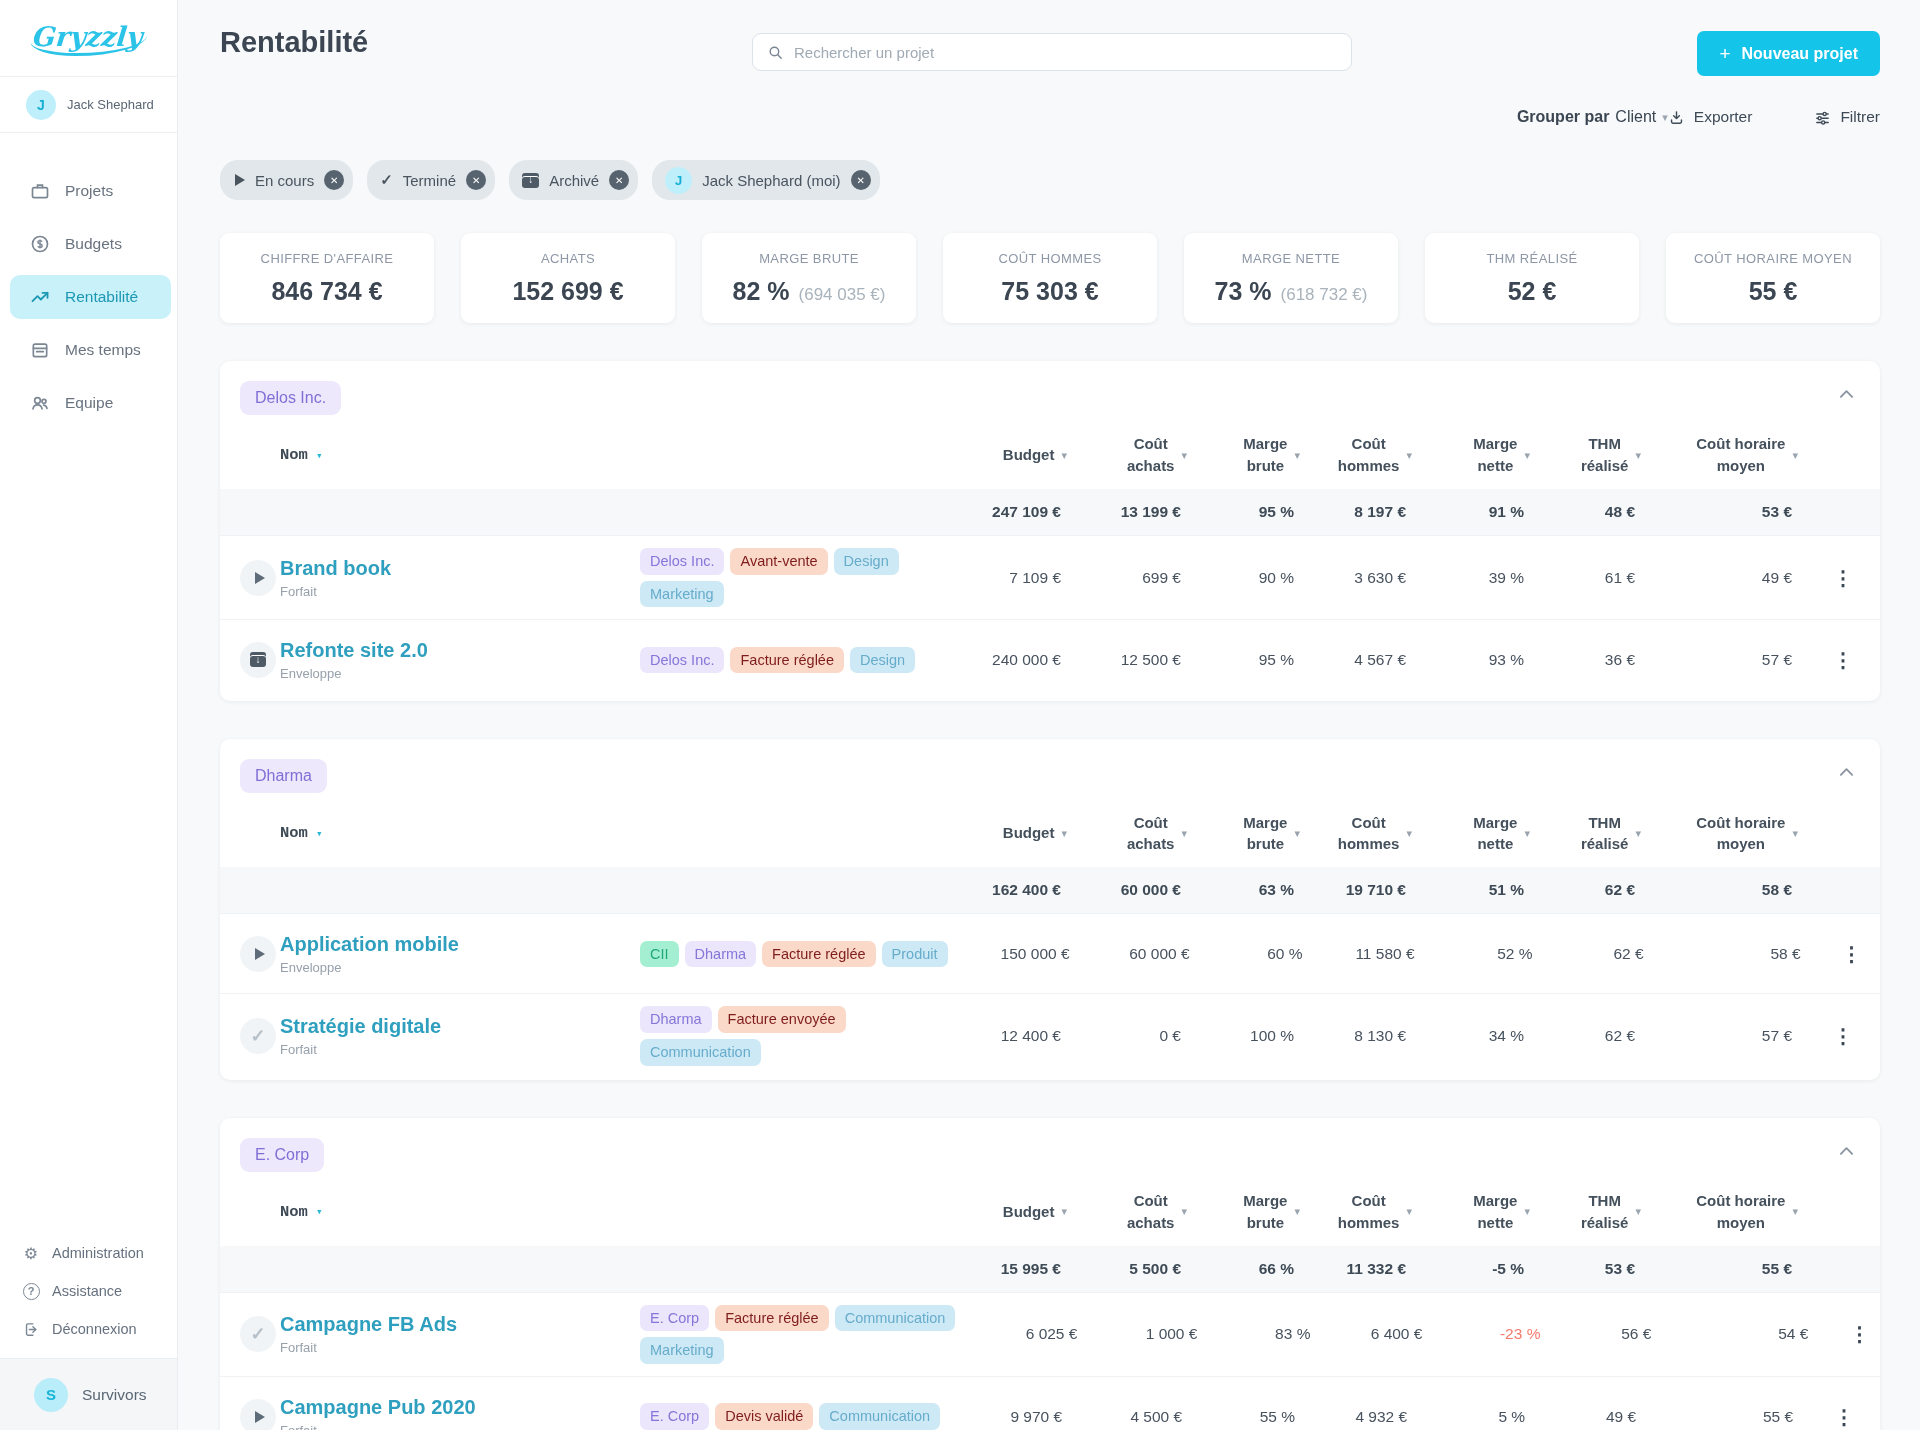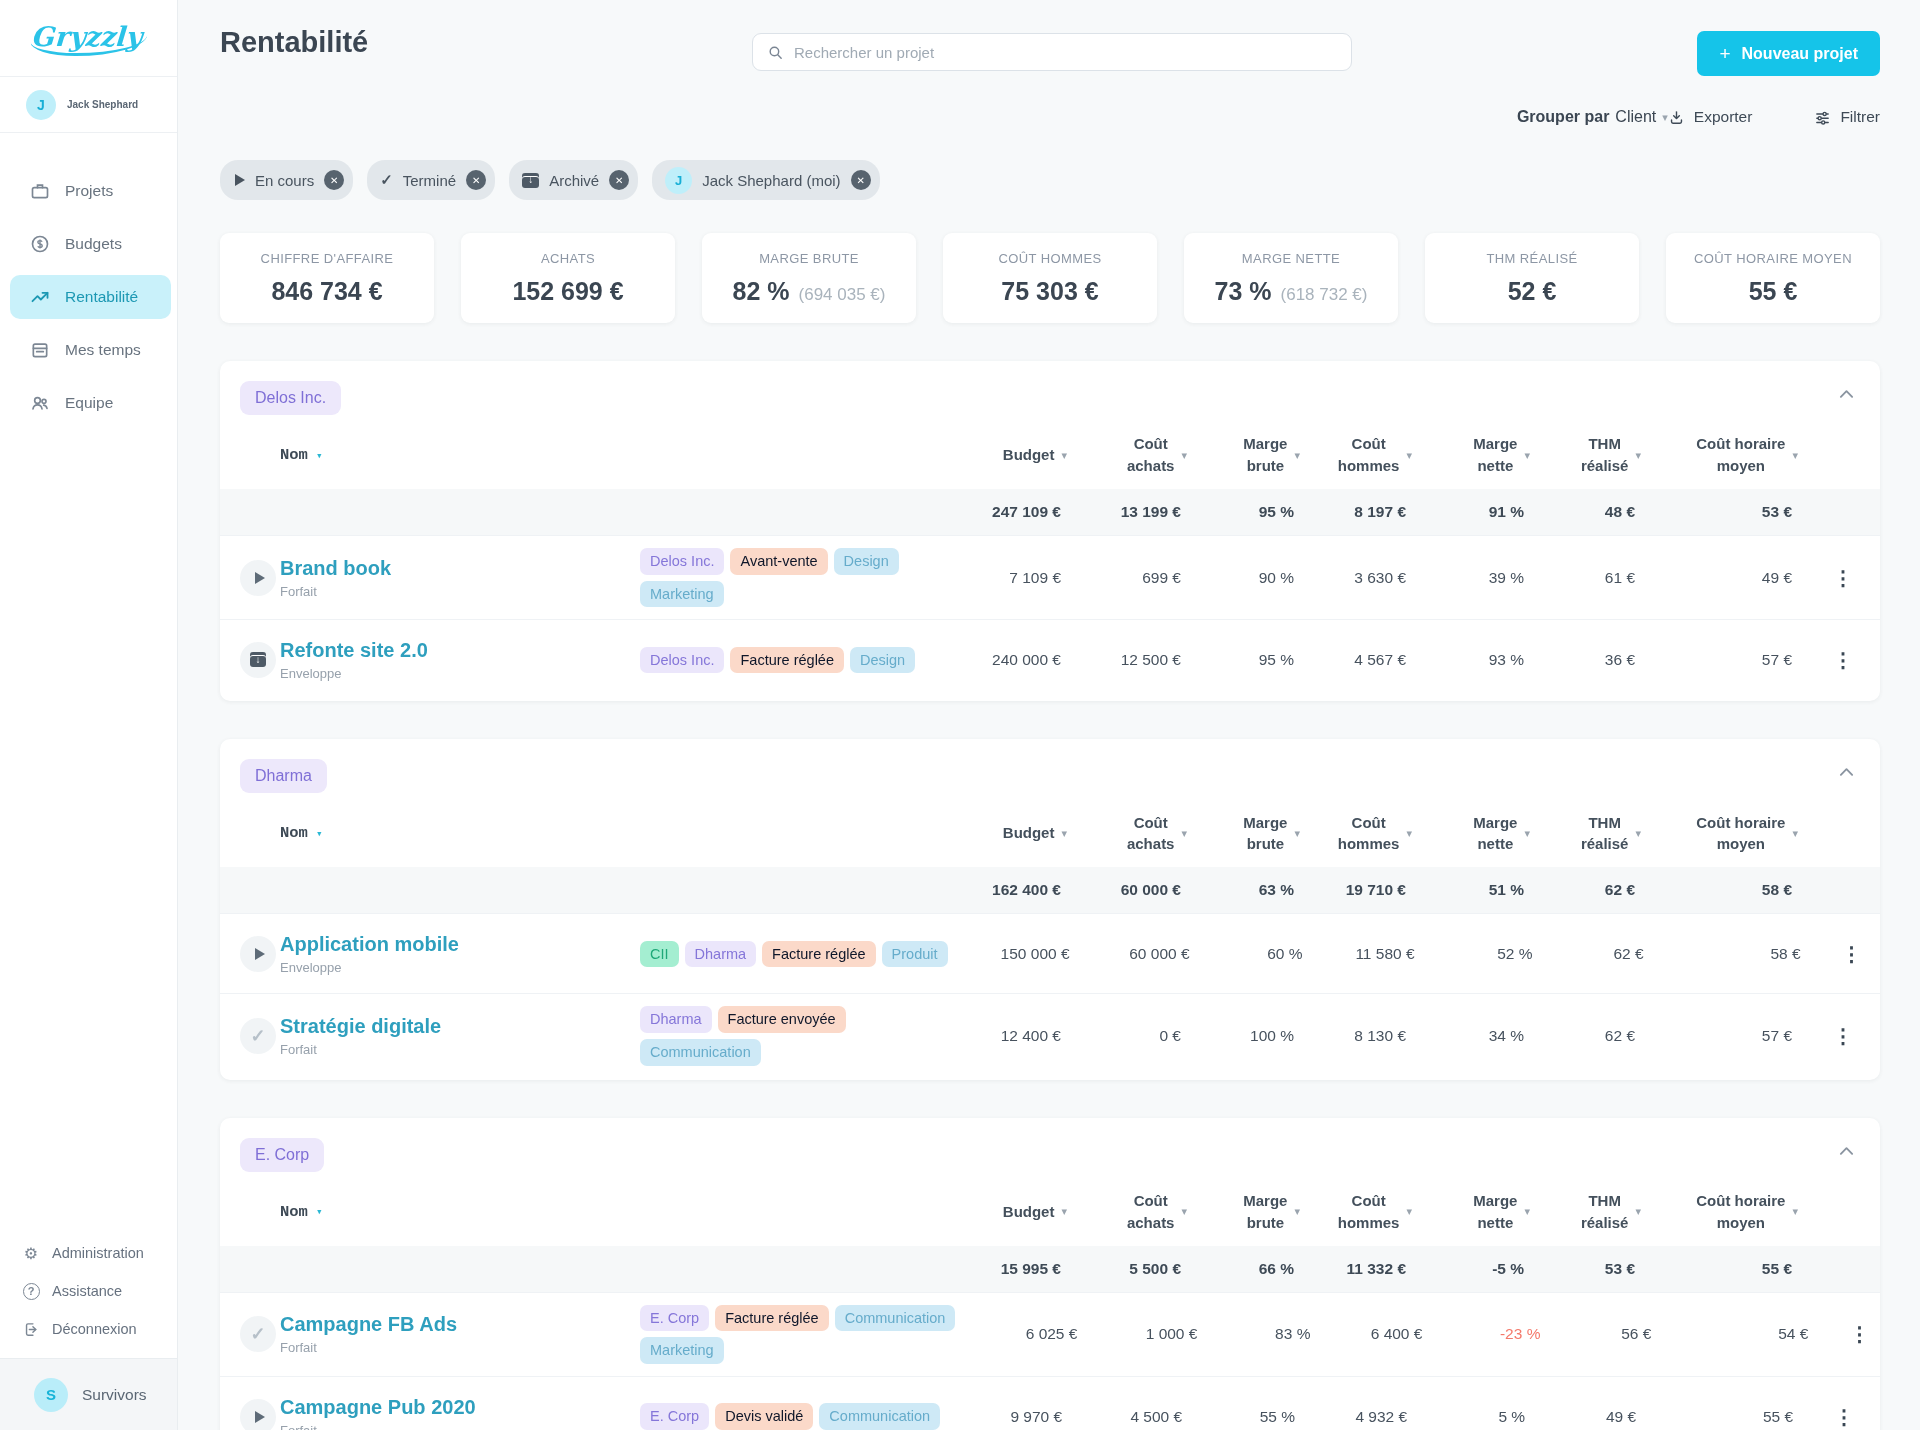--- a/index.html
+++ b/index.html
@@ -10,21 +10,21 @@
   }
   
   .sidebar{position:absolute;left:0;top:0;width:178px;height:1430px;background:#fff;
     border-right:1px solid #E9EDF0;display:flex;flex-direction:column;}
   .logo-wrap{height:77px;display:flex;align-items:center;justify-content:center;border-bottom:1px solid #EDF0F3;}
   .logo{font-family:"DejaVu Serif",serif;font-style:italic;font-weight:700;font-size:27px;color:#2BC3E8;
     transform:skewX(-6deg);border-bottom:3px solid #2BC3E8;border-radius:0 0 60% 40%;padding:0 4px 1px 2px;}
   .user-row{height:56px;display:flex;align-items:center;gap:11px;padding-left:26px;border-bottom:1px solid #EDF0F3;}
   .avatar{width:30px;height:30px;border-radius:50%;background:#BFEFFA;color:#17AFD6;font-weight:700;
     font-size:14px;display:flex;align-items:center;justify-content:center;flex:0 0 auto;}
-  .user-name{font-size:10px;color:#5A6673;font-weight:bold;}
+  .user-name{font-size:13px;color:#5A6673;}
   .nav{margin-top:36px;display:flex;flex-direction:column;gap:9px;}
   .nav-item{height:44px;display:flex;align-items:center;gap:15px;padding-left:30px;color:#68737F;
     font-size:15.5px;cursor:pointer;}
   .nav-item .nicon{width:20px;height:20px;color:#7C8794;display:flex;align-items:center;justify-content:center;flex:0 0 auto;}
   .nav-item.active{background:#C9F1FA;border-radius:10px;margin:0 6px 0 10px;padding-left:20px;color:#1C98B3;}
   .nav-item.active .nicon{color:#1C98B3;}
   .sb-bottom{margin-top:auto;display:flex;flex-direction:column;gap:4px;padding-bottom:12px;}
   .sb-link{height:34px;display:flex;align-items:center;gap:12px;padding-left:22px;color:#66717F;font-size:14.5px;cursor:pointer;}
   .sb-link .nicon{width:18px;height:18px;color:#7C8794;display:flex;align-items:center;justify-content:center;font-size:16px;}
   .q-circle{width:17px;height:17px;border:1.5px solid #7C8794;border-radius:50%;font-size:11px;display:flex;
@@ -98,21 +98,21 @@
   .row-icon .play-tri{border-left-color:#5E6B78;margin-left:3px;}
   .row-icon .check{color:#B6C0C9;font-size:18px;font-weight:700;}
   .row-icon .archive-box{width:16px;height:15px;}
   .name-cell{display:flex;flex-direction:column;justify-content:center;}
   .proj-name{font-size:20px;font-weight:700;color:#2E9FBE;cursor:pointer;}
   .proj-type{font-size:13px;color:#97A1AC;margin-top:4px;}
   .tags{display:flex;flex-direction:column;align-items:flex-start;padding-right:26px;}
   .tagline{display:flex;gap:6px;margin:3px 0;}
   .tag{padding:5px 10px;border-radius:7px;font-size:14.5px;line-height:1.15;white-space:nowrap;}
   .tag-purple{background:#EBE6FB;color:#8576D9;}
-  .tag-orange{background:#FBD9C9;color:#0f172a;}
+  .tag-orange{background:#FBD9C9;color:#7f1d1d;}
   .tag-blue{background:#CEE9F6;color:#66ACCB;}
   .tag-green{background:#A4EED1;color:#1FA878;}
   .kebab{justify-self:center;color:#3A4754;font-size:20px;font-weight:700;cursor:pointer;background:none;border:none;
     font-family:"Liberation Sans",sans-serif;}
 </style>
 </head>
 <body>
 
 <aside class="sidebar">
   <div class="logo-wrap">

